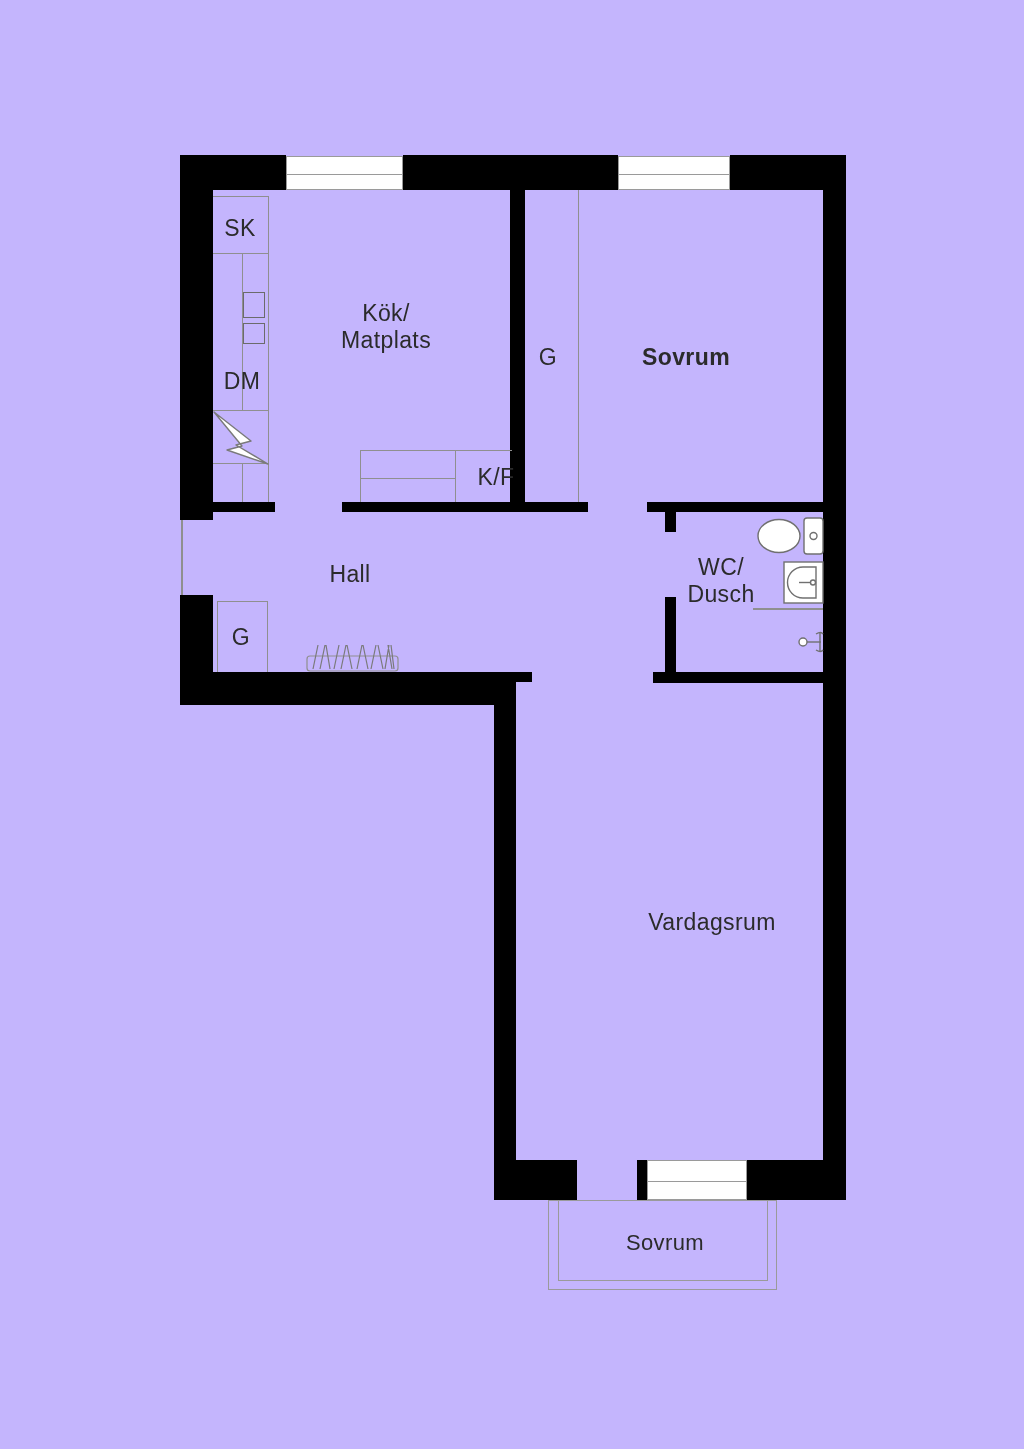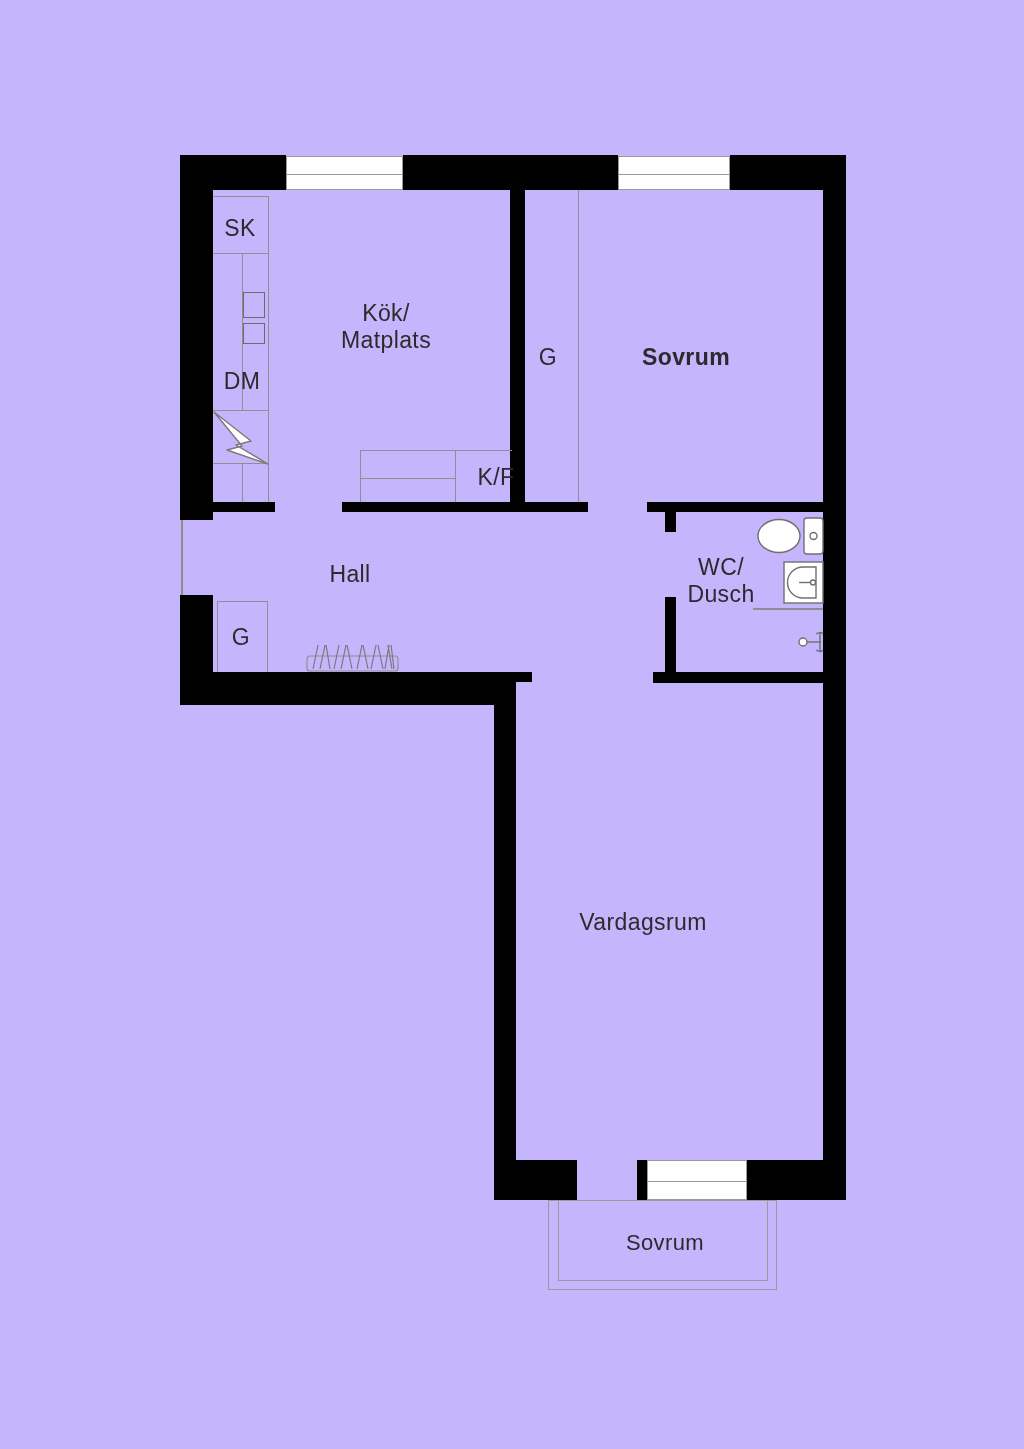--- a/index.html
+++ b/index.html
@@ -132,17 +132,17 @@
 
   <div class="lbl" style="left:350px;top:574px;">Hall</div>
 
   <div class="lbl" style="left:241px;top:637px;">G</div>
 
   <div class="lbl" style="left:721px;top:581px;">
     <div>WC/</div>
     <div>Dusch</div>
   </div>
 
-  <div class="lbl" style="left:643px;top:922px;">Vardagsrum</div>
+  <div class="lbl" style="left:712px;top:922px;">Vardagsrum</div>
 
   <div class="lbl sm" style="left:665px;top:1243px;">Sovrum</div>
 
 </div>
 
 </body></html>

